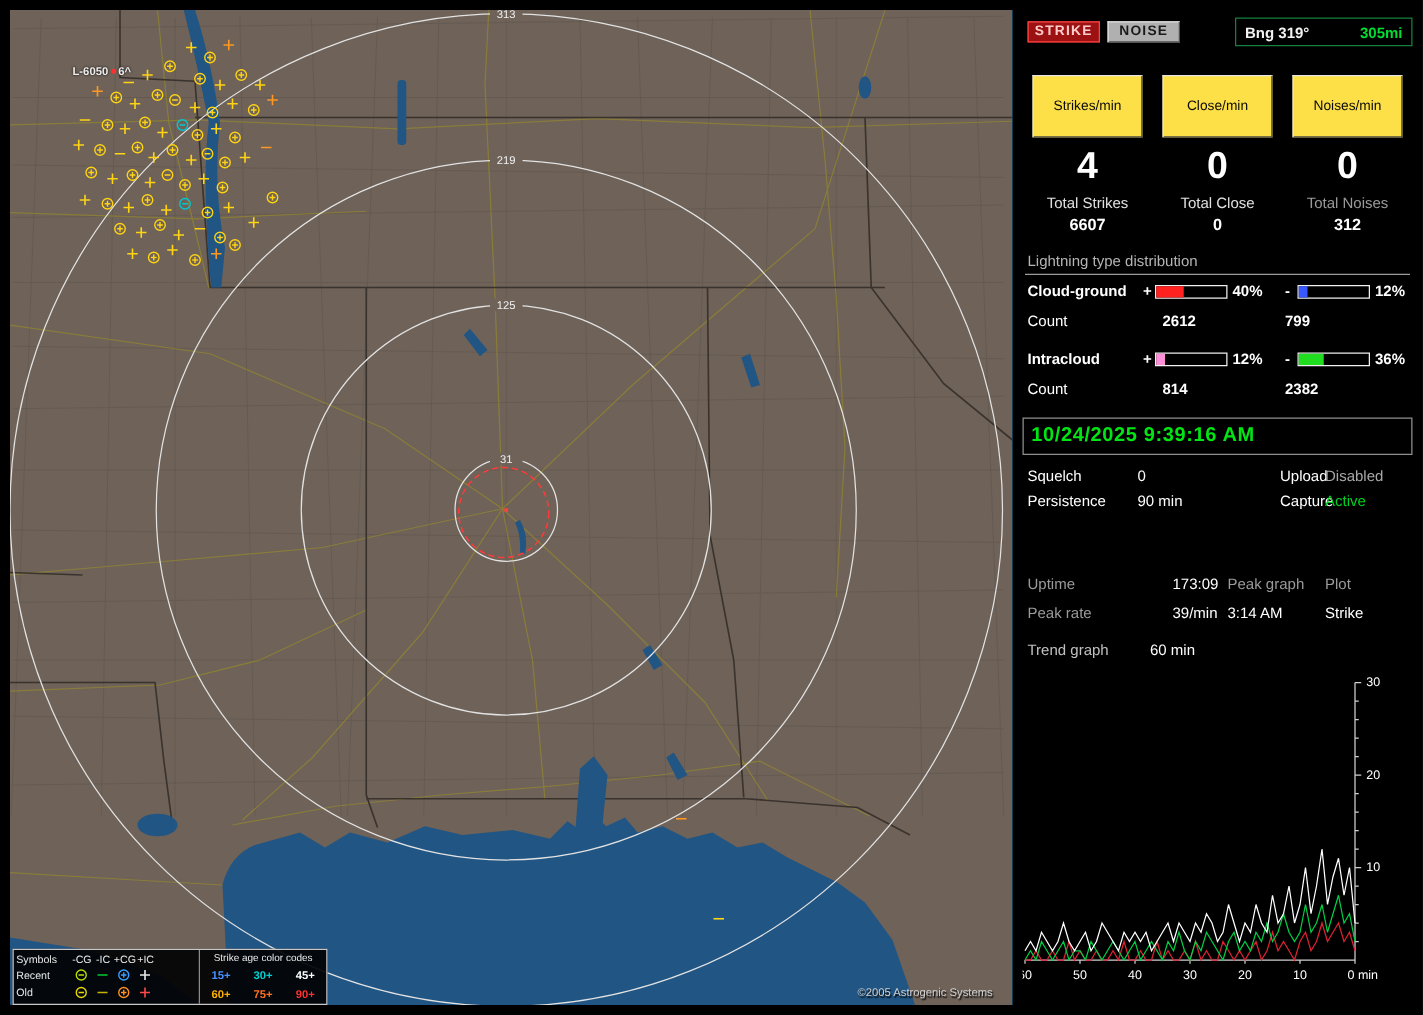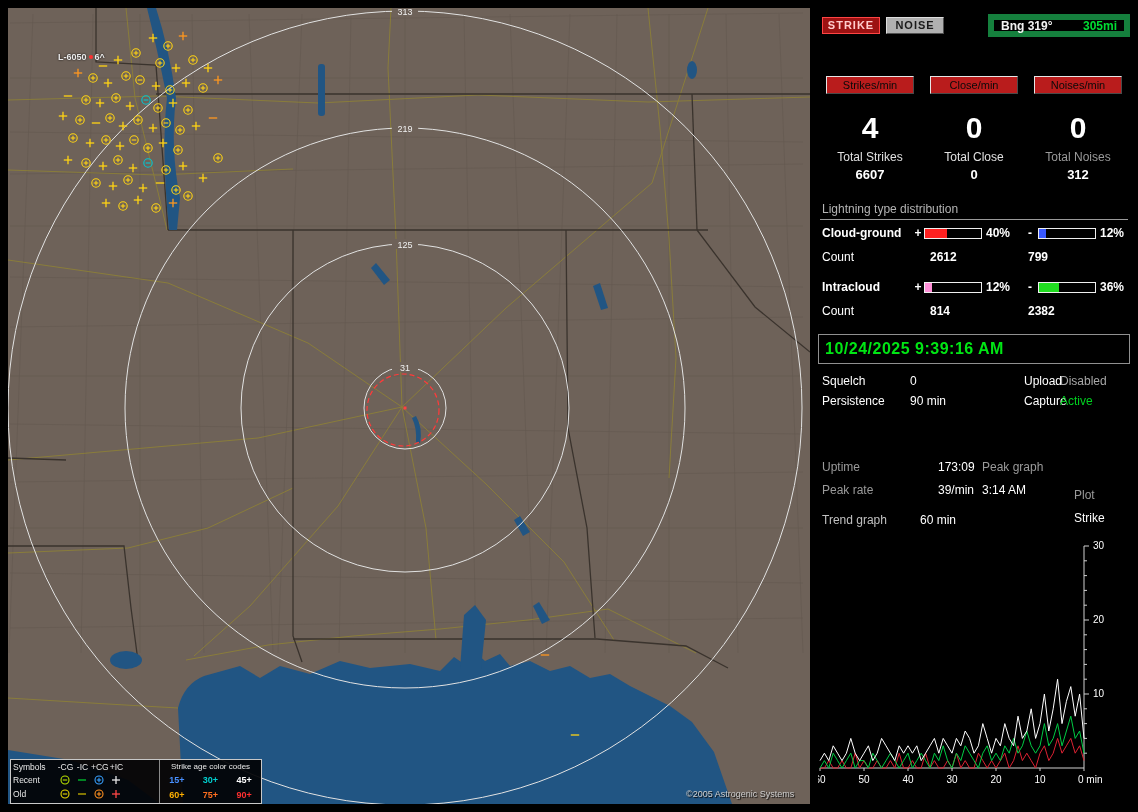--- a/index.html
+++ b/index.html
@@ -24,27 +24,27 @@
   .lgsym{width:17px;height:12px;}
   .lg-agehead{font-size:8px;text-align:center;height:11px;line-height:11px;white-space:nowrap;}
   .lg-ages{display:flex;justify-content:space-around;height:15px;align-items:center;}
   .age{font-size:9px;font-weight:bold;width:30px;text-align:center;}
 
   
   .panel{position:absolute;left:818px;top:8px;width:312px;height:796px;color:#fff;font-size:12px;}
   .ind{position:absolute;height:17px;width:58px;font-size:11px;font-weight:bold;text-align:center;line-height:15px;letter-spacing:1px;}
   .ind-strike{left:4px;top:9px;background:#9c1212;border:1px solid #ff4444;color:#ffcccc;}
   .ind-noise{left:68px;top:9px;background:#b0b0b0;border-top:1px solid #dedede;border-left:1px solid #dedede;border-right:1px solid #505050;border-bottom:1px solid #505050;color:#1a1a1a;}
-  .bearing-box{position:absolute;left:170px;top:6px;width:142px;height:23px;border:6px solid #15803d;background:#000;display:flex;align-items:center;justify-content:space-between;padding:0 7px;}
+  .bearing-box{position:absolute;left:170px;top:6px;width:142px;height:23px;border:1px solid #15803d;background:#000;display:flex;align-items:center;justify-content:space-between;padding:0 7px;}
   .bng{font-weight:bold;font-size:12px;color:#f2f2f2;}
   .dist{font-weight:bold;font-size:12px;color:#00dd33;}
 
   .meters{position:absolute;left:0;top:52px;width:312px;display:flex;}
   .meter{flex:1;text-align:center;}
-  .meter-btn{width:88px;margin:16px auto;background:#b91c1c;color:#0a0a0a;font-size:11px;padding:2px 0;
+  .meter-btn{width:88px;margin:0 auto;background:#fde047;color:#0a0a0a;font-size:11px;padding:18px 0;
     border-top:1px solid #e6e6e6;border-left:1px solid #e6e6e6;border-right:1px solid #4a4a4a;border-bottom:1px solid #4a4a4a;cursor:pointer;}
   .meter-val{font-size:30px;font-weight:bold;margin-top:5px;height:36px;line-height:36px;}
   .meter-total-label{font-size:12px;margin-top:4px;color:#e0e0e0;}
   .meter-total{font-size:13px;font-weight:bold;margin-top:3px;}
 
   .dist-title{position:absolute;left:4px;top:194px;color:#b4b4b4;font-size:12px;}
   .dist-rule{position:absolute;left:2px;top:211px;width:308px;border-top:1px solid #9a9a9a;}
   .dist-row{position:absolute;left:4px;width:306px;display:flex;align-items:center;}
   .d-label{width:90px;font-weight:bold;font-size:12px;}
   .d-sign{width:12px;text-align:center;font-weight:bold;}
@@ -65,21 +65,21 @@
   .s-c1{position:absolute;left:4px;width:86px;}
   .s-c2{position:absolute;left:92px;width:72px;}
   .s-c3{position:absolute;left:166px;width:74px;margin-left:40px;}
   .s-c4{position:absolute;left:242px;}
 
   .st-row{position:absolute;left:0;width:312px;height:20px;}
   .st-gray{color:#9a9a9a;}
   .st-c1{position:absolute;left:4px;width:112px;}
   .st-c2{position:absolute;left:120px;width:46px;}
   .st-c3{position:absolute;left:164px;width:76px;}
-  .st-c4{position:absolute;left:256px;margin-top:28px;}
+  .st-c4{position:absolute;left:242px;}
 
   .trend-row{position:absolute;left:0;top:505px;width:312px;}
   .t-k{position:absolute;left:4px;color:#c0c0c0;}
   .t-v{position:absolute;left:102px;color:#fff;}
   #trend-svg{position:absolute;left:0;top:530px;}
 </style>
 </head>
 <body>
 
 <div class="screen">

